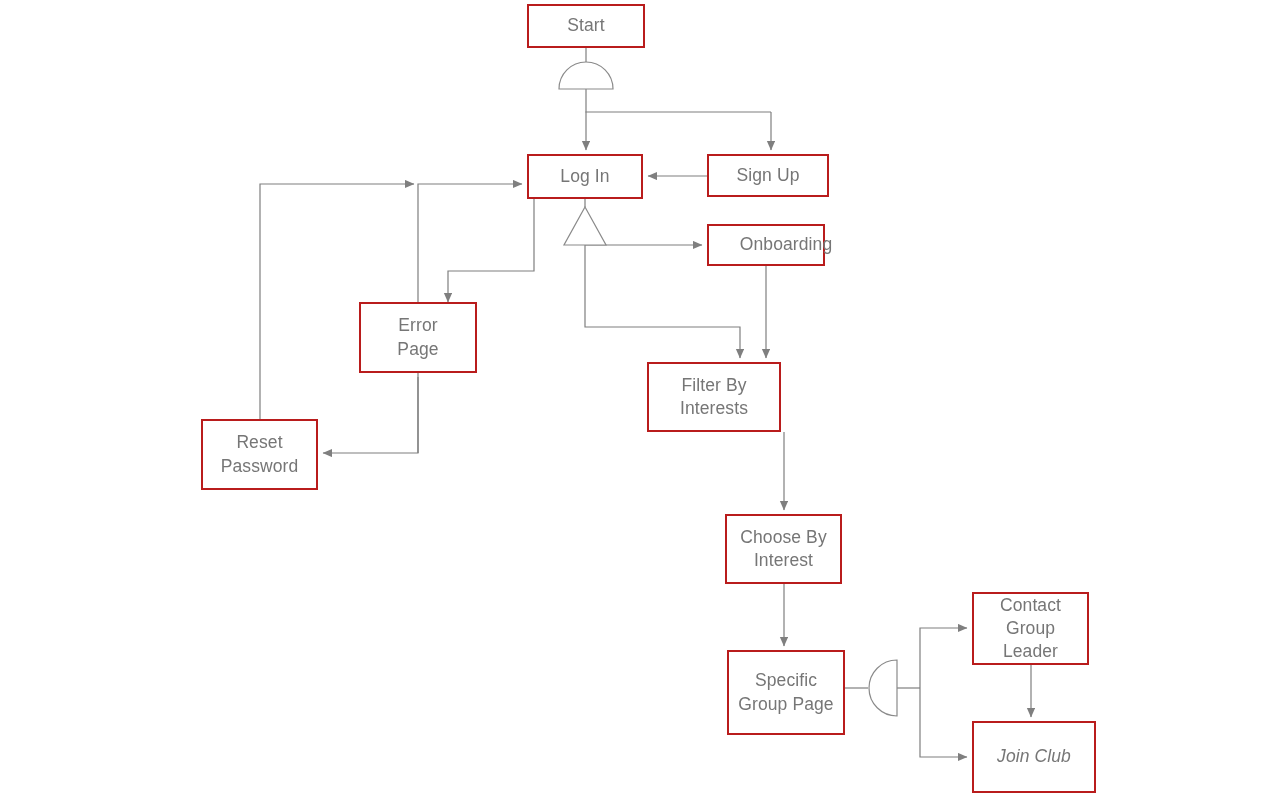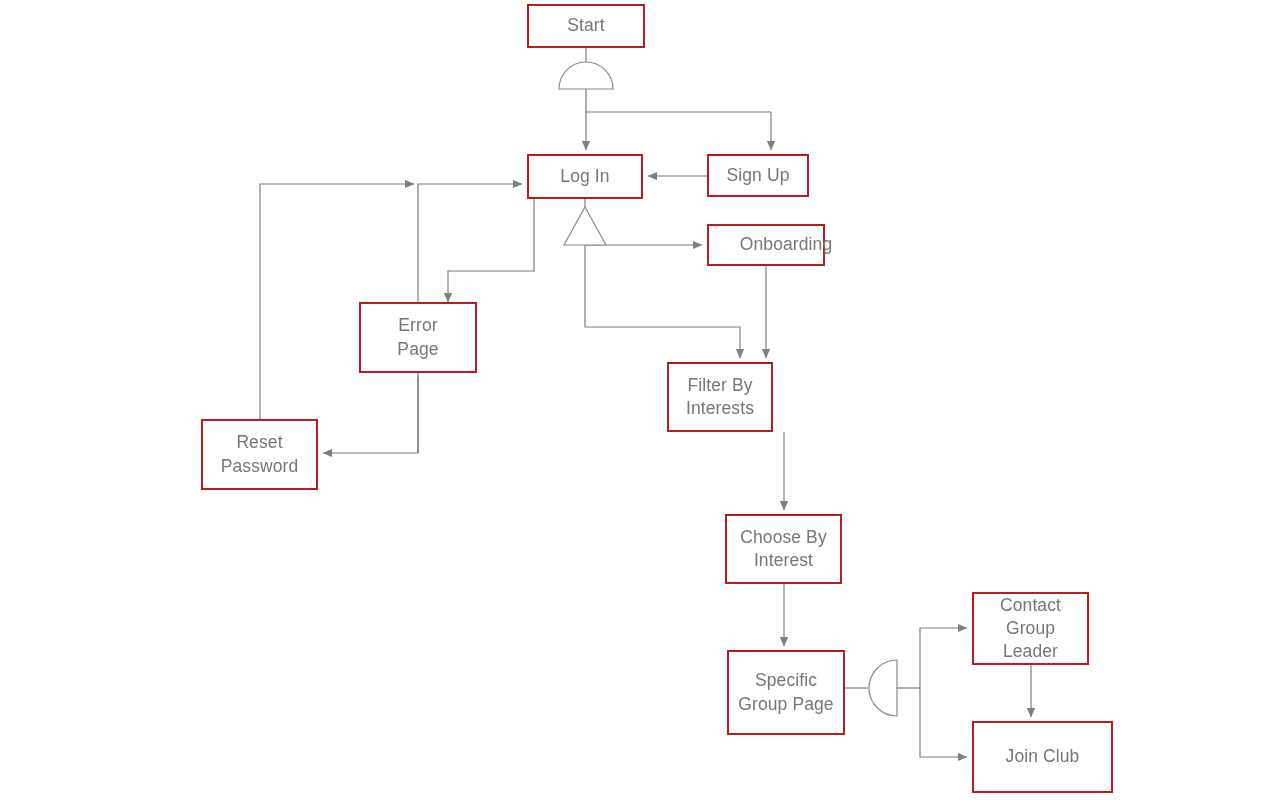--- a/index.html
+++ b/index.html
@@ -108,56 +108,56 @@
   </svg>
 
   <div class="node" style="left:527px; top:4px; width:118px; height:44px;">
     <span>Start</span>
   </div>
 
   <div class="node" style="left:527px; top:154px; width:116px; height:45px;">
     <span>Log In</span>
   </div>
 
-  <div class="node" style="left:707px; top:154px; width:102px; height:43px;">
+  <div class="node" style="left:707px; top:154px; width:122px; height:43px;">
     <span>Sign Up</span>
   </div>
 
   <div class="node" style="left:707px; top:224px; width:118px; height:42px;padding-left:40px;">
     <span>Onboarding</span>
   </div>
 
   <div class="node" style="left:359px; top:302px; width:118px; height:71px;">
     <span>Error
 Page</span>
   </div>
 
   <div class="node" style="left:201px; top:419px; width:117px; height:71px;">
     <span>Reset
 Password</span>
   </div>
 
-  <div class="node" style="left:667px; top:362px; width:106px; height:70px;">
+  <div class="node" style="left:647px; top:362px; width:134px; height:70px;">
     <span>Filter By
 Interests</span>
   </div>
 
   <div class="node" style="left:725px; top:514px; width:117px; height:70px;">
     <span>Choose By
 Interest</span>
   </div>
 
   <div class="node" style="left:727px; top:650px; width:118px; height:85px;">
     <span>Specific
 Group Page</span>
   </div>
 
   <div class="node" style="left:972px; top:592px; width:117px; height:73px;">
     <span>Contact
 Group
 Leader</span>
   </div>
 
-  <div class="node" style="left:972px; top:721px; width:141px; height:72px;">
+  <div class="node" style="left:972px; top:721px; width:124px; height:72px;font-style:italic;">
     <span>Join Club</span>
   </div>
 
 </div>
 
 </body></html>

